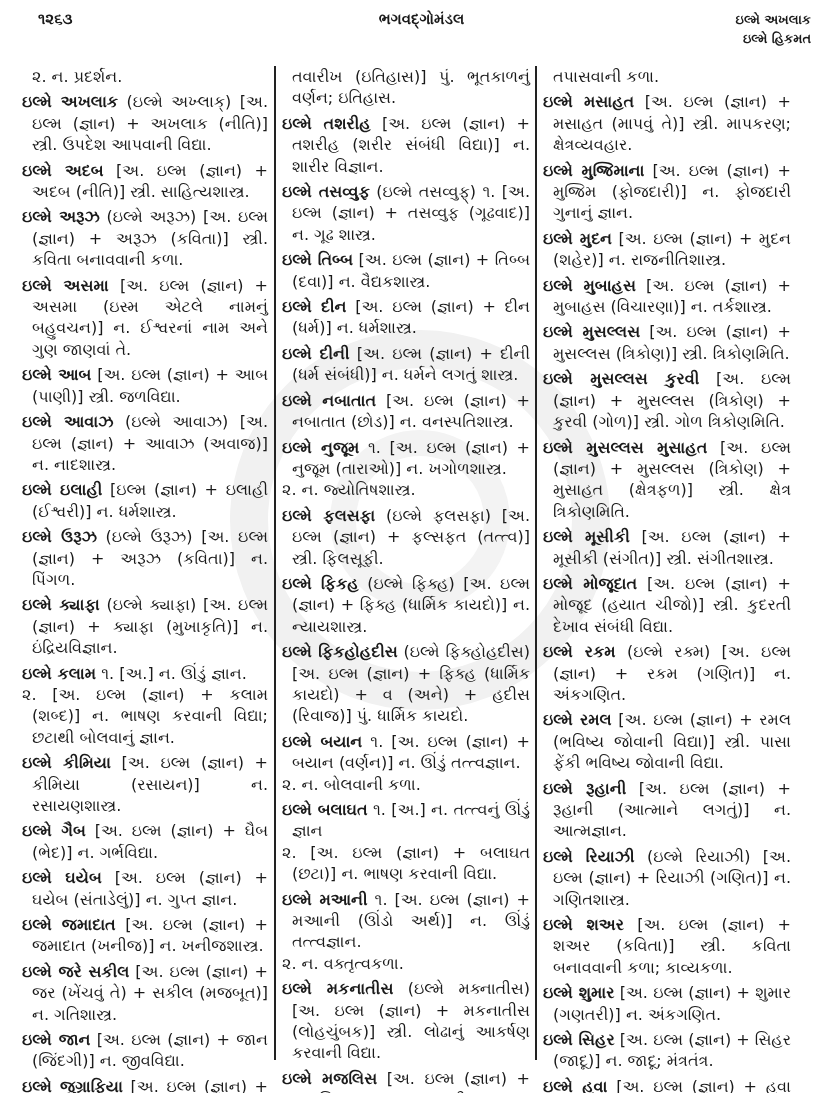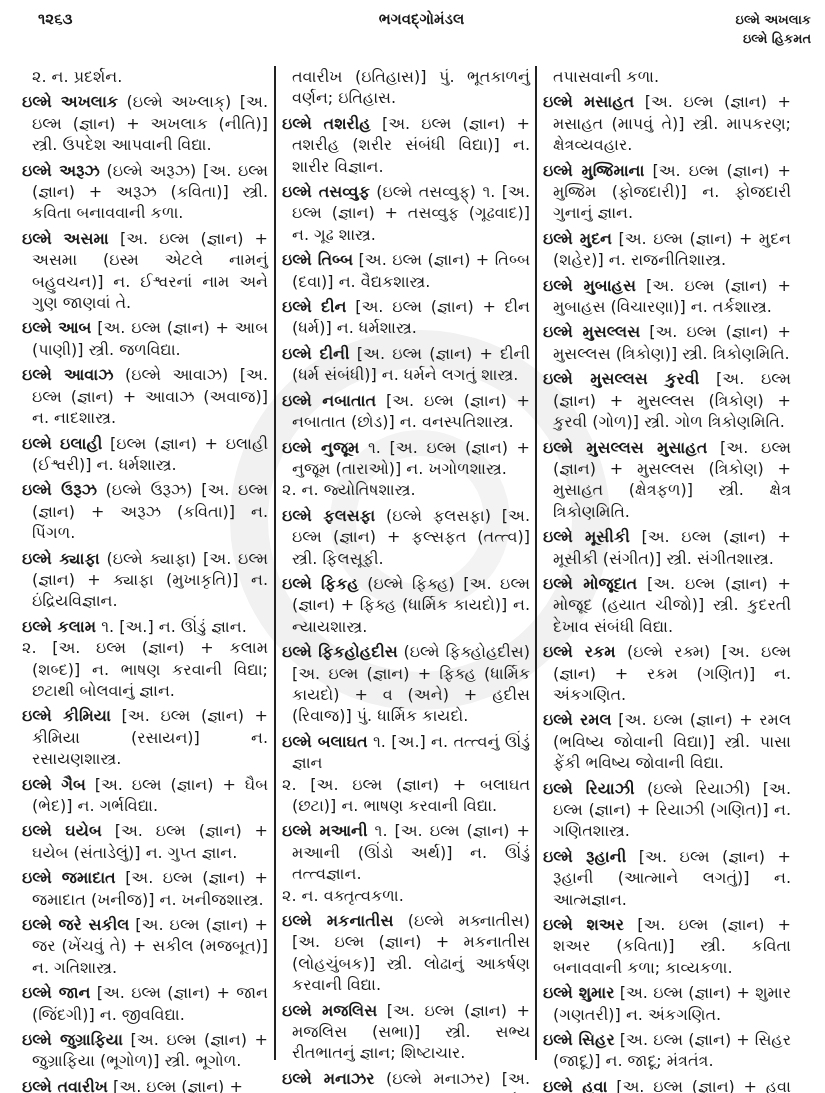--- a/index.html
+++ b/index.html
@@ -43,20 +43,21 @@
     <div>ઇલ્મે હિકમત</div>
   </div>
 </div>
 
 <div class="divider" style="left:274px"></div>
 <div class="divider" style="left:535px"></div>
 
 <div class="col col1">
     <p class="entry cont"><span class="hw"></span><span>૨. ન. પ્રદર્શન.</span></p>
     <p class="entry"><span class="hw">ઇલ્મે અખલાક</span><span> (ઇલ્મે અખ્લાક્) [અ. ઇલ્મ (જ્ઞાન) + અખલાક (નીતિ)] સ્ત્રી. ઉપદેશ આપવાની વિદ્યા.</span></p>
+    <p class="entry"><span class="hw">ઇલ્મે અદબ</span><span> [અ. ઇલ્મ (જ્ઞાન) + અદબ (નીતિ)] સ્ત્રી. સાહિત્યશાસ્ત્ર.</span></p>
     <p class="entry"><span class="hw">ઇલ્મે અરૂઝ</span><span> (ઇલ્મે અરૂઝ) [અ. ઇલ્મ (જ્ઞાન) + અરૂઝ (કવિતા)] સ્ત્રી. કવિતા બનાવવાની કળા.</span></p>
     <p class="entry"><span class="hw">ઇલ્મે અસમા</span><span> [અ. ઇલ્મ (જ્ઞાન) + અસમા (ઇસ્મ એટલે નામનું બહુવચન)] ન. ઈશ્વરનાં નામ અને ગુણ જાણવાં તે.</span></p>
     <p class="entry"><span class="hw">ઇલ્મે આબ</span><span> [અ. ઇલ્મ (જ્ઞાન) + આબ (પાણી)] સ્ત્રી. જળવિદ્યા.</span></p>
     <p class="entry"><span class="hw">ઇલ્મે આવાઝ</span><span> (ઇલ્મે આવાઝ) [અ. ઇલ્મ (જ્ઞાન) + આવાઝ (અવાજ)] ન. નાદશાસ્ત્ર.</span></p>
     <p class="entry"><span class="hw">ઇલ્મે ઇલાહી</span><span> [ઇલ્મ (જ્ઞાન) + ઇલાહી (ઈશ્વરી)] ન. ધર્મશાસ્ત્ર.</span></p>
     <p class="entry"><span class="hw">ઇલ્મે ઉરૂઝ</span><span> (ઇલ્મે ઉરૂઝ) [અ. ઇલ્મ (જ્ઞાન) + અરૂઝ (કવિતા)] ન. પિંગળ.</span></p>
     <p class="entry"><span class="hw">ઇલ્મે ક્યાફા</span><span> (ઇલ્મે ક્યાફા) [અ. ઇલ્મ (જ્ઞાન) + ક્યાફા (મુખાકૃતિ)] ન. ઇંદ્રિયવિજ્ઞાન.</span></p>
     <p class="entry"><span class="hw">ઇલ્મે કલામ</span><span> ૧. [અ.] ન. ઊંડું જ્ઞાન.</span><span class="sub">૨. [અ. ઇલ્મ (જ્ઞાન) + કલામ (શબ્દ)] ન. ભાષણ કરવાની વિદ્યા; છટાથી બોલવાનું જ્ઞાન.</span></p>
     <p class="entry"><span class="hw">ઇલ્મે કીમિયા</span><span> [અ. ઇલ્મ (જ્ઞાન) + કીમિયા (રસાયન)] ન. રસાયણશાસ્ત્ર.</span></p>
     <p class="entry"><span class="hw">ઇલ્મે ગૈબ</span><span> [અ. ઇલ્મ (જ્ઞાન) + ઘૈબ (ભેદ)] ન. ગર્ભવિદ્યા.</span></p>
@@ -72,39 +73,40 @@
     <p class="entry"><span class="hw">ઇલ્મે તશરીહ</span><span> [અ. ઇલ્મ (જ્ઞાન) + તશરીહ (શરીર સંબંધી વિદ્યા)] ન. શારીર વિજ્ઞાન.</span></p>
     <p class="entry"><span class="hw">ઇલ્મે તસવ્વુફ</span><span> (ઇલ્મે તસવ્વુફ્) ૧. [અ. ઇલ્મ (જ્ઞાન) + તસવ્વુફ (ગૂઢવાદ)] ન. ગૂઢ શાસ્ત્ર.</span></p>
     <p class="entry"><span class="hw">ઇલ્મે તિબ્બ</span><span> [અ. ઇલ્મ (જ્ઞાન) + તિબ્બ (દવા)] ન. વૈદ્યકશાસ્ત્ર.</span></p>
     <p class="entry"><span class="hw">ઇલ્મે દીન</span><span> [અ. ઇલ્મ (જ્ઞાન) + દીન (ધર્મ)] ન. ધર્મશાસ્ત્ર.</span></p>
     <p class="entry"><span class="hw">ઇલ્મે દીની</span><span> [અ. ઇલ્મ (જ્ઞાન) + દીની (ધર્મ સંબંધી)] ન. ધર્મને લગતું શાસ્ત્ર.</span></p>
     <p class="entry"><span class="hw">ઇલ્મે નબાતાત</span><span> [અ. ઇલ્મ (જ્ઞાન) + નબાતાત (છોડ)] ન. વનસ્પતિશાસ્ત્ર.</span></p>
     <p class="entry"><span class="hw">ઇલ્મે નુજૂમ</span><span> ૧. [અ. ઇલ્મ (જ્ઞાન) + નુજૂમ (તારાઓ)] ન. ખગોળશાસ્ત્ર.</span><span class="sub">૨. ન. જ્યોતિષશાસ્ત્ર.</span></p>
     <p class="entry"><span class="hw">ઇલ્મે ફલસફા</span><span> (ઇલ્મે ફલસફા) [અ. ઇલ્મ (જ્ઞાન) + ફલ્સફત (તત્ત્વ)] સ્ત્રી. ફિલસૂફી.</span></p>
     <p class="entry"><span class="hw">ઇલ્મે ફિકહ</span><span> (ઇલ્મે ફિક્હ) [અ. ઇલ્મ (જ્ઞાન) + ફિક્હ (ધાર્મિક કાયદો)] ન. ન્યાયશાસ્ત્ર.</span></p>
     <p class="entry"><span class="hw">ઇલ્મે ફિકહોહદીસ</span><span> (ઇલ્મે ફિક્હોહદીસ) [અ. ઇલ્મ (જ્ઞાન) + ફિક્હ (ધાર્મિક કાયદો) + વ (અને) + હદીસ (રિવાજ)] પું. ધાર્મિક કાયદો.</span></p>
+    <p class="entry"><span class="hw">ઇલ્મે બયાન</span><span> ૧. [અ. ઇલ્મ (જ્ઞાન) + બયાન (વર્ણન)] ન. ઊંડું તત્ત્વજ્ઞાન.</span><span class="sub">૨. ન. બોલવાની કળા.</span></p>
     <p class="entry"><span class="hw">ઇલ્મે બલાઘત</span><span> ૧. [અ.] ન. તત્ત્વનું ઊંડું જ્ઞાન</span><span class="sub">૨. [અ. ઇલ્મ (જ્ઞાન) + બલાઘત (છટા)] ન. ભાષણ કરવાની વિદ્યા.</span></p>
     <p class="entry"><span class="hw">ઇલ્મે મઆની</span><span> ૧. [અ. ઇલ્મ (જ્ઞાન) + મઆની (ઊંડો અર્થ)] ન. ઊંડું તત્ત્વજ્ઞાન.</span><span class="sub">૨. ન. વક્તૃત્વકળા.</span></p>
     <p class="entry"><span class="hw">ઇલ્મે મકનાતીસ</span><span> (ઇલ્મે મક્નાતીસ) [અ. ઇલ્મ (જ્ઞાન) + મકનાતીસ (લોહચુંબક)] સ્ત્રી. લોઢાનું આકર્ષણ કરવાની વિદ્યા.</span></p>
     <p class="entry"><span class="hw">ઇલ્મે મજલિસ</span><span> [અ. ઇલ્મ (જ્ઞાન) + મજલિસ (સભા)] સ્ત્રી. સભ્ય રીતભાતનું જ્ઞાન; શિષ્ટાચાર.</span></p>
     <p class="entry"><span class="hw">ઇલ્મે મનાઝર</span><span> (ઇલ્મે મનાઝર) [અ. ઇલ્મ (જ્ઞાન) + મનાઝર (ચશ્માં)] સ્ત્રી. આંખો</span></p>
   </div>
 <div class="col col3">
     <p class="entry cont"><span class="hw"></span><span>તપાસવાની કળા.</span></p>
     <p class="entry"><span class="hw">ઇલ્મે મસાહત</span><span> [અ. ઇલ્મ (જ્ઞાન) + મસાહત (માપવું તે)] સ્ત્રી. માપકરણ; ક્ષેત્રવ્યવહાર.</span></p>
     <p class="entry"><span class="hw">ઇલ્મે મુજ્રિમાના</span><span> [અ. ઇલ્મ (જ્ઞાન) + મુજ્રિમ (ફોજદારી)] ન. ફોજદારી ગુનાનું જ્ઞાન.</span></p>
     <p class="entry"><span class="hw">ઇલ્મે મુદન</span><span> [અ. ઇલ્મ (જ્ઞાન) + મુદન (શહેર)] ન. રાજનીતિશાસ્ત્ર.</span></p>
     <p class="entry"><span class="hw">ઇલ્મે મુબાહસ</span><span> [અ. ઇલ્મ (જ્ઞાન) + મુબાહસ (વિચારણા)] ન. તર્કશાસ્ત્ર.</span></p>
     <p class="entry"><span class="hw">ઇલ્મે મુસલ્લસ</span><span> [અ. ઇલ્મ (જ્ઞાન) + મુસલ્લસ (ત્રિકોણ)] સ્ત્રી. ત્રિકોણમિતિ.</span></p>
     <p class="entry"><span class="hw">ઇલ્મે મુસલ્લસ કુરવી</span><span> [અ. ઇલ્મ (જ્ઞાન) + મુસલ્લસ (ત્રિકોણ) + કુરવી (ગોળ)] સ્ત્રી. ગોળ ત્રિકોણમિતિ.</span></p>
     <p class="entry"><span class="hw">ઇલ્મે મુસલ્લસ મુસાહત</span><span> [અ. ઇલ્મ (જ્ઞાન) + મુસલ્લસ (ત્રિકોણ) + મુસાહત (ક્ષેત્રફળ)] સ્ત્રી. ક્ષેત્ર ત્રિકોણમિતિ.</span></p>
     <p class="entry"><span class="hw">ઇલ્મે મૂસીકી</span><span> [અ. ઇલ્મ (જ્ઞાન) + મૂસીકી (સંગીત)] સ્ત્રી. સંગીતશાસ્ત્ર.</span></p>
     <p class="entry"><span class="hw">ઇલ્મે મોજૂદાત</span><span> [અ. ઇલ્મ (જ્ઞાન) + મોજૂદ (હયાત ચીજો)] સ્ત્રી. કુદરતી દેખાવ સંબંધી વિદ્યા.</span></p>
     <p class="entry"><span class="hw">ઇલ્મે રકમ</span><span> (ઇલ્મે રક્મ) [અ. ઇલ્મ (જ્ઞાન) + રકમ (ગણિત)] ન. અંકગણિત.</span></p>
     <p class="entry"><span class="hw">ઇલ્મે રમલ</span><span> [અ. ઇલ્મ (જ્ઞાન) + રમલ (ભવિષ્ય જોવાની વિદ્યા)] સ્ત્રી. પાસા ફેંકી ભવિષ્ય જોવાની વિદ્યા.</span></p>
+    <p class="entry"><span class="hw">ઇલ્મે રૂહાની</span><span> [અ. ઇલ્મ (જ્ઞાન) + રૂહાની (આત્માને લગતું)] ન. આત્મજ્ઞાન.</span></p>
     <p class="entry"><span class="hw">ઇલ્મે રિયાઝી</span><span> (ઇલ્મે રિયાઝી) [અ. ઇલ્મ (જ્ઞાન) + રિયાઝી (ગણિત)] ન. ગણિતશાસ્ત્ર.</span></p>
-    <p class="entry"><span class="hw">ઇલ્મે રૂહાની</span><span> [અ. ઇલ્મ (જ્ઞાન) + રૂહાની (આત્માને લગતું)] ન. આત્મજ્ઞાન.</span></p>
     <p class="entry"><span class="hw">ઇલ્મે શઅર</span><span> [અ. ઇલ્મ (જ્ઞાન) + શઅર (કવિતા)] સ્ત્રી. કવિતા બનાવવાની કળા; કાવ્યકળા.</span></p>
     <p class="entry"><span class="hw">ઇલ્મે શુમાર</span><span> [અ. ઇલ્મ (જ્ઞાન) + શુમાર (ગણતરી)] ન. અંકગણિત.</span></p>
     <p class="entry"><span class="hw">ઇલ્મે સિહર</span><span> [અ. ઇલ્મ (જ્ઞાન) + સિહર (જાદૂ)] ન. જાદૂ; મંત્રતંત્ર.</span></p>
     <p class="entry"><span class="hw">ઇલ્મે હવા</span><span> [અ. ઇલ્મ (જ્ઞાન) + હવા (પવન)] સ્ત્રી. પવનવિદ્યા.</span></p>
     <p class="entry"><span class="hw">ઇલ્મે હિકમત</span><span> [અ. ઇલ્મ (જ્ઞાન) + હિકમત</span></p>
   </div>
 
 </body></html>

